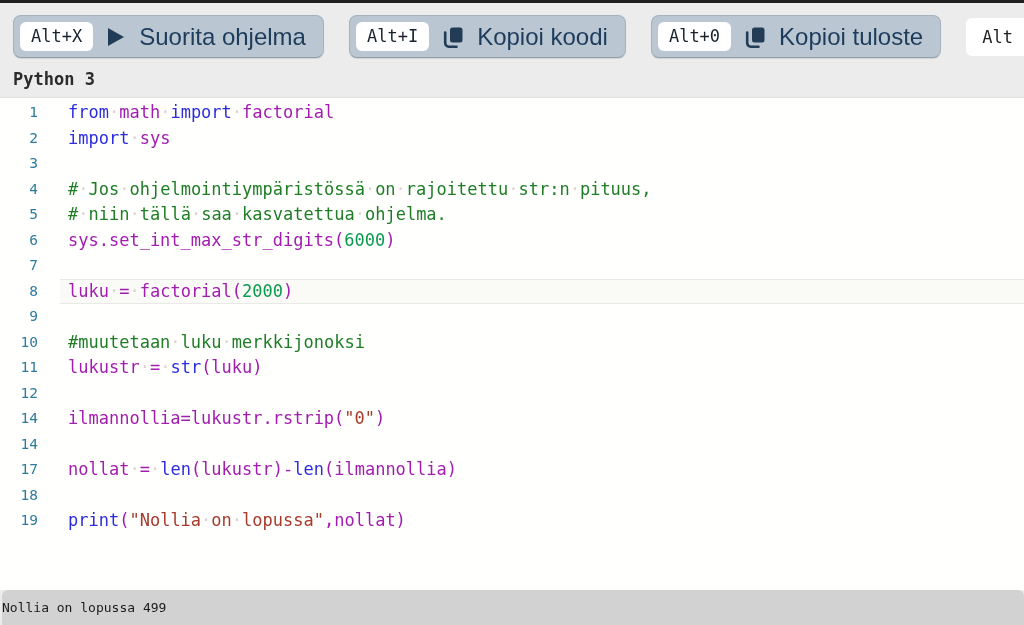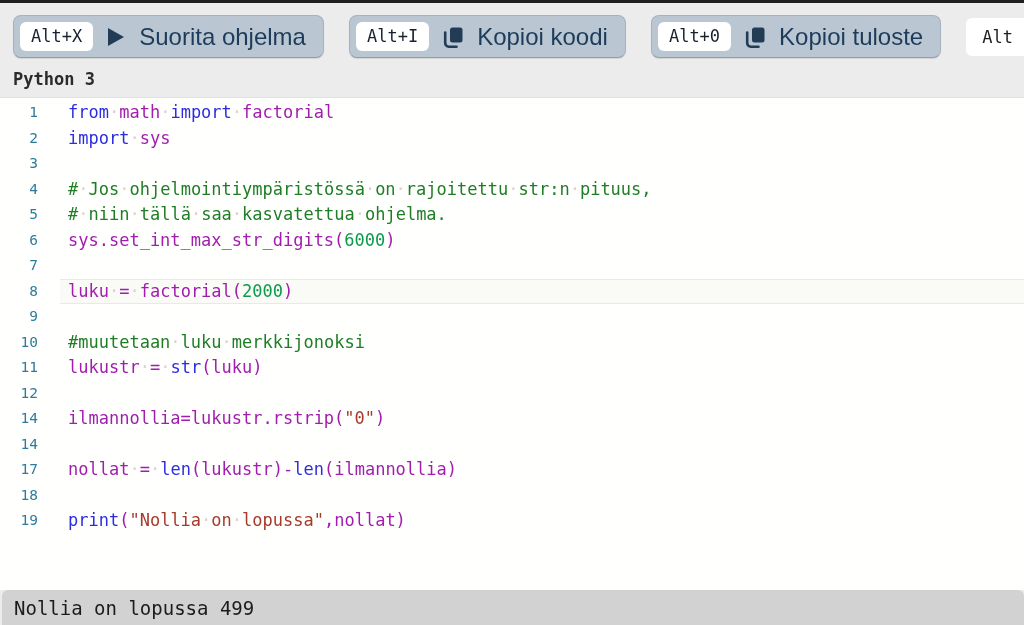--- a/index.html
+++ b/index.html
@@ -43,22 +43,22 @@
   .tk-kw  { color:#2d2de0; }
   .tk-cm  { color:#1e7d25; }
   .tk-num { color:#0b9a4e; }
   .tk-str { color:#a63a2b; }
   .tk-pl  { color:#a21caf; }
   .tk-sp  { color:#ddd0cf; }
 
   
   .output { height:35px; margin-left:2px; background:#d2d2d2;
             border-radius:6px 6px 0 0; display:flex; align-items:center;
-            padding-left:12px; font-family:"DejaVu Sans Mono", monospace;
-            font-size:19px; color:#1b1b1b; }
+            font-family:"DejaVu Sans Mono", monospace;
+            font-size:13px; color:#1b1b1b; }
 </style>
 </head>
 <body>
 
 <div class="top-strip"></div>
 
 <div class="header">
   <div class="btn-row" id="btn-row">
 
     <button class="tbtn">

